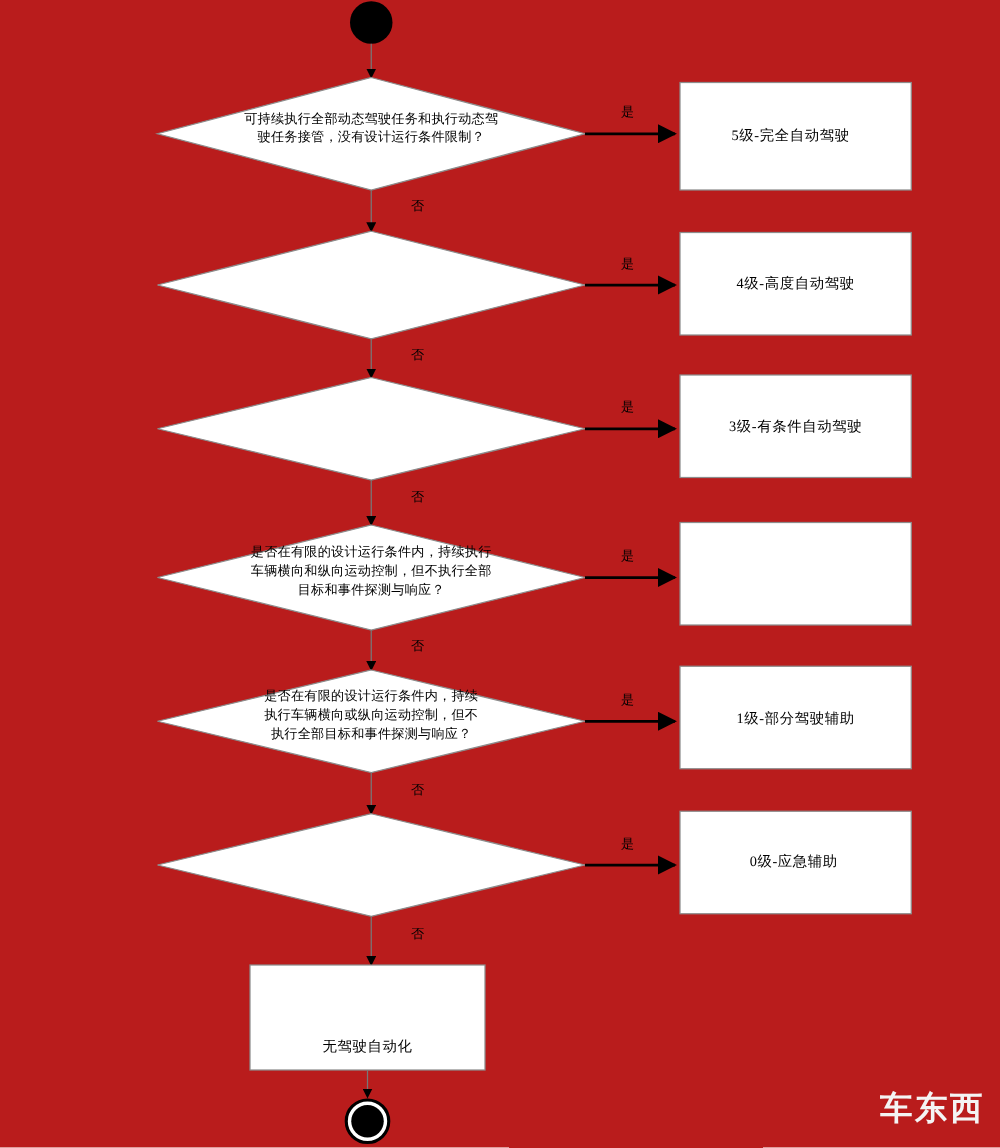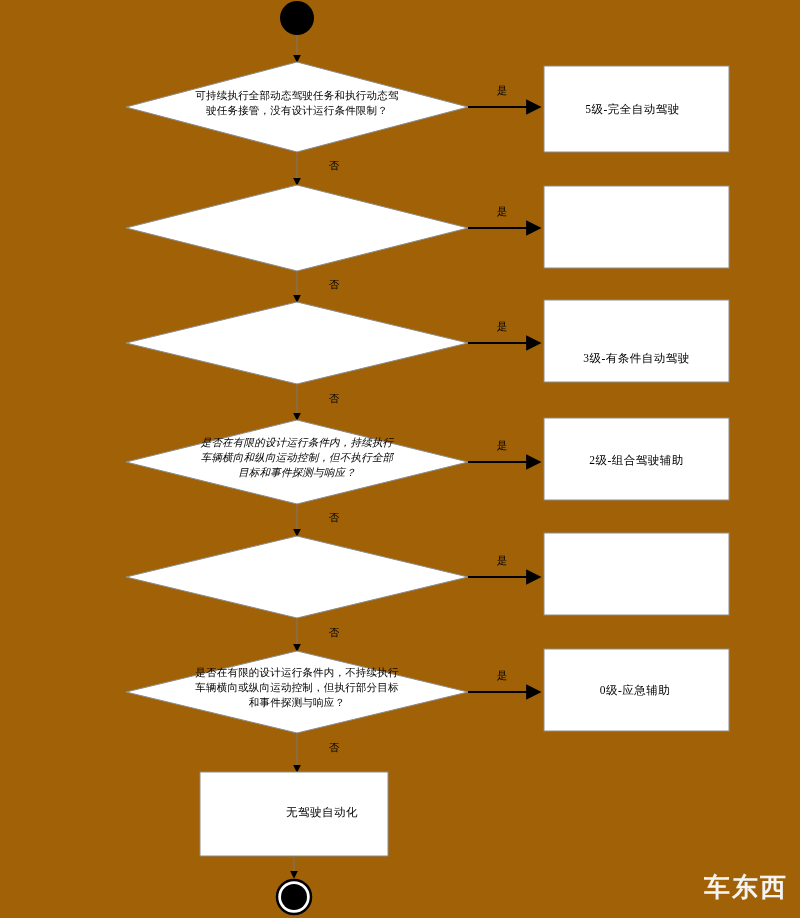--- a/index.html
+++ b/index.html
@@ -8,21 +8,21 @@
     padding: 0;
     background: #ffffff;
   }
   body {
     font-family: "Liberation Serif", "DejaVu Serif", serif;
   }
   #canvas {
     position: relative;
     width: 800px;
     height: 918px;
-    background: #a16207;
+    background: #b91c1c;
     overflow: hidden;
   }
   svg#flow {
     position: absolute;
     left: 0;
     top: 0;
     width: 800px;
     height: 918px;
   }
   .diamond-text, .box-text, .edge-label {
@@ -118,33 +118,34 @@
 
     <rect x="200" y="772" width="188" height="84" fill="#ffffff" stroke="#8c8c8c" stroke-width="1"></rect>
     <line x1="294" y1="856" x2="294" y2="878" stroke="#777777" stroke-width="1" marker-end="url(#arrowThin)"></line>
 
     <circle cx="294" cy="897" r="17" fill="#ffffff" stroke="#000000" stroke-width="2.5"></circle>
     <circle cx="294" cy="897" r="13" fill="#000000"></circle>
   </svg>
 
   <div class="diamond-text" style="left:156px; top:88px; width:282px;">可持续执行全部动态驾驶任务和执行动态驾
 驶任务接管，没有设计运行条件限制？</div>
-  <div class="diamond-text" style="left:152px; top:435px; width:290px;font-style:italic;">是否在有限的设计运行条件内，持续执行
+  <div class="diamond-text" style="left:152px; top:435px; width:290px;">是否在有限的设计运行条件内，持续执行
 车辆横向和纵向运动控制，但不执行全部
 目标和事件探测与响应？</div>
-  <div class="diamond-text" style="left:150px; top:665px; width:294px;">是否在有限的设计运行条件内，不持续执行
-车辆横向或纵向运动控制，但执行部分目标
-和事件探测与响应？</div>
+  <div class="diamond-text" style="left:158px; top:550px; width:278px;">是否在有限的设计运行条件内，持续
+执行车辆横向或纵向运动控制，但不
+执行全部目标和事件探测与响应？</div>
 
   <div class="box-text" style="left:544px; top:101px; width:177px;">5级-完全自动驾驶</div>
-  <div class="box-text" style="left:544px; top:350px; width:185px;">3级-有条件自动驾驶</div>
-  <div class="box-text" style="left:544px; top:452px; width:185px;">2级-组合驾驶辅助</div>
+  <div class="box-text" style="left:544px; top:219px; width:185px;">4级-高度自动驾驶</div>
+  <div class="box-text" style="left:544px; top:334px; width:185px;">3级-有条件自动驾驶</div>
+  <div class="box-text" style="left:544px; top:567px; width:185px;">1级-部分驾驶辅助</div>
   <div class="box-text" style="left:544px; top:682px; width:182px;">0级-应急辅助</div>
 
-  <div class="box-text term-text" style="left:200px; top:804px; width:188px;padding-left:28px;">无驾驶自动化</div>
+  <div class="box-text term-text" style="left:200px; top:830px; width:188px;">无驾驶自动化</div>
 
   <div class="edge-label" style="left:492px; top:83px; width:20px;">是</div>
   <div class="edge-label" style="left:492px; top:204px; width:20px;">是</div>
   <div class="edge-label" style="left:492px; top:319px; width:20px;">是</div>
   <div class="edge-label" style="left:492px; top:438px; width:20px;">是</div>
   <div class="edge-label" style="left:492px; top:553px; width:20px;">是</div>
   <div class="edge-label" style="left:492px; top:668px; width:20px;">是</div>
 
   <div class="edge-label" style="left:324px; top:158px; width:20px;">否</div>
   <div class="edge-label" style="left:324px; top:277px; width:20px;">否</div>

